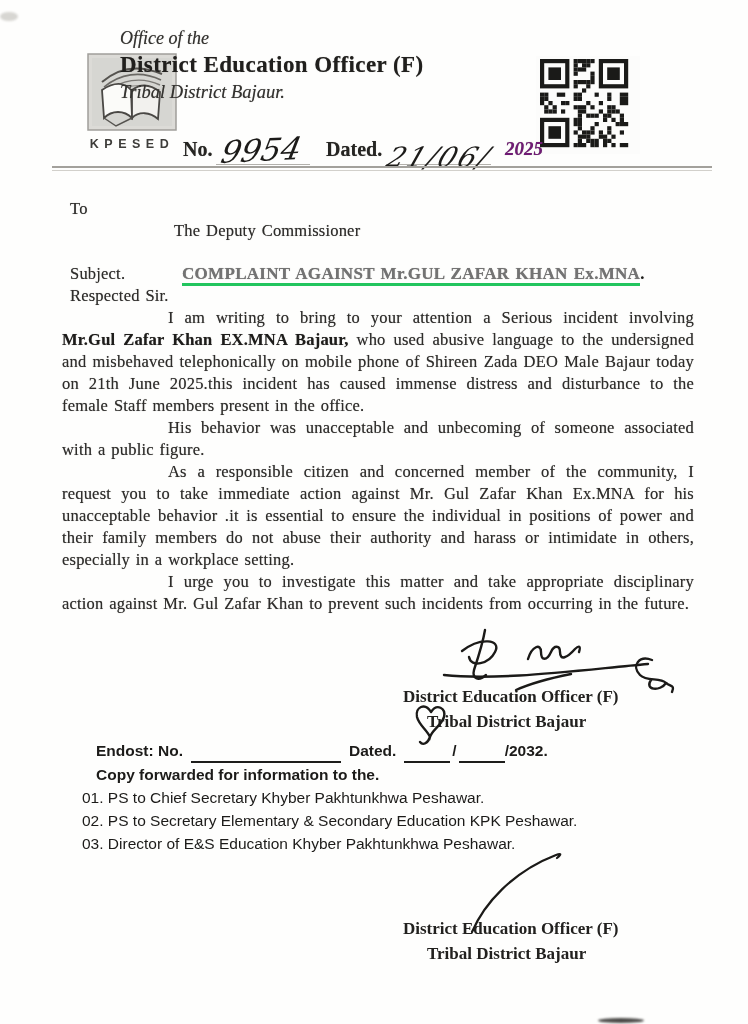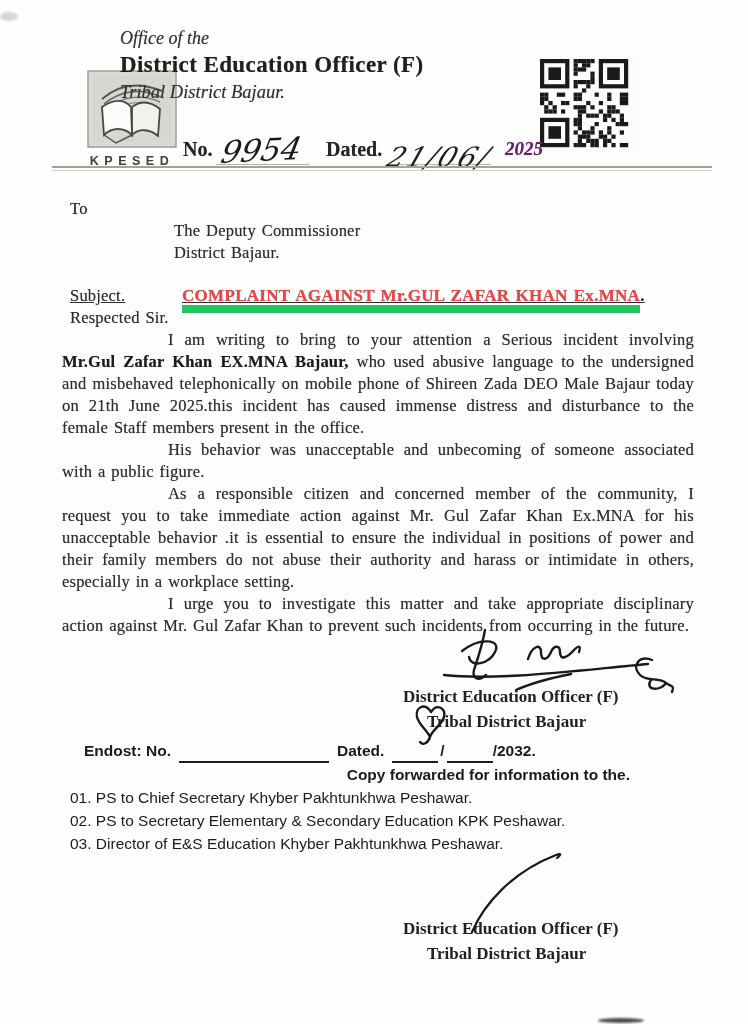--- a/index.html
+++ b/index.html
@@ -10,21 +10,21 @@
     font-family:"Liberation Serif", serif; color:#2e2d2b;
   }
   .soft { text-shadow:0 0 0.7px rgba(70,68,64,0.65); }
 
   
   .header-text { position:absolute; left:120px; top:28px; width:470px; }
   .office-line { font-style:italic; font-size:18px; color:#343330; }
   .page-title  { font-weight:bold; font-size:23px; letter-spacing:0.4px; color:#201f1d; margin-top:3px; }
   .header-subtitle { font-style:italic; font-size:18.5px; color:#343330; margin-top:4px; }
 
-  .logo-wrap { position:absolute; left:66px; top:69px; width:130px; height:102px; }
+  .logo-wrap { position:absolute; left:66px; top:52px; width:130px; height:102px; }
 
   .qr-wrap { position:absolute; left:536px; top:56px; width:104px; height:98px; }
 
   .ref-line { position:absolute; left:183px; top:119px; width:360px; height:46px;
               display:flex; align-items:flex-end; font-size:20px; }
   .ref-label { font-weight:bold; color:#262522; padding-bottom:4px; }
   .blank { display:inline-block; position:relative; border-bottom:1.5px solid #b3b1ac; height:30px; }
   .blank-no   { width:100px; margin-left:4px; }
   .blank-date { width:112px; margin-left:4px; }
   .hw { position:absolute; font-family:"DejaVu Serif", serif; font-style:italic; color:#1c1b19;
@@ -37,48 +37,48 @@
   .header-rule { position:absolute; left:52px; top:166px; width:660px; height:5px;
                  border-top:2.5px solid #a3a19c; border-bottom:1.5px solid #d2d0cb; }
 
   
   .content { position:absolute; left:62px; top:192px; width:632px;
              font-size:16.5px; line-height:22px; letter-spacing:0.2px; word-spacing:1.5px;
              padding-top:6px; }
   .to-label { margin-left:8px; }
   .recipient { margin-left:112px; }
   .gap { height:21px; }
-  .subject-row { display:flex;text-decoration:underline; }
+  .subject-row { display:flex; }
   .subject-label { width:112px; flex:none; margin-left:8px; }
-  .subject-text { font-weight:bold; font-size:17px; color:#ef4444;
-                  border-bottom:8px solid #22c55e; letter-spacing:0.3px; }
+  .subject-text { font-weight:bold; font-size:17px; color:#737373;
+                  border-bottom:3px solid #22c55e; letter-spacing:0.3px; }
   .salutation { margin-left:8px; }
   .para { text-align:justify; text-indent:106px; }
   .closing { }
   .b { font-weight:bold; color:#1d1c1a; }
 
   
   .sig-svg { position:absolute; left:428px; top:624px; }
   .sig-block { position:absolute; font-weight:bold; font-size:17px; color:#22211f; line-height:25px; }
   .sig-block-1 { left:403px; top:684px; }
   .sig-block-2 { left:403px; top:916px; }
   .sig-line2 { margin-left:24px; }
   .heart-svg { position:absolute; left:412px; top:700px; }
   .stroke-svg { position:absolute; left:464px; top:846px; }
 
   
-  .endorse { position:absolute; left:70px; top:740px; width:560px;
+  .endorse { position:absolute; left:82px; top:740px; width:560px;
              font-family:"Liberation Sans", sans-serif; font-size:15.5px; color:#1c1b19;
              line-height:22.5px; }
   .endo-row { font-weight:bold; margin-left:14px; display:flex; align-items:flex-end; }
   .eb { display:inline-block; border-bottom:2px solid #1d1d1b; height:14px; }
   .eb1 { width:150px; margin:0 8px; }
   .eb2 { width:46px; margin:0 2px 0 8px; }
   .eb3 { width:46px; margin:0 0 0 2px; }
-  .copy-line { font-weight:bold; margin-left:14px; margin-top:1px;text-align:right; }
+  .copy-line { font-weight:bold; margin-left:14px; margin-top:1px; }
   .endo-item { margin-top:0.5px; }
 
   
   .smudge-top { position:absolute; left:0; top:12px; width:18px; height:9px;
                 background:#d7d6d2; border-radius:50%; filter:blur(1px); }
   .smudge-bottom { position:absolute; left:598px; top:1018px; width:46px; height:5px;
                    background:#4c4b49; border-radius:50%; filter:blur(1px); }
   svg path, svg rect { vector-effect:none; }
 </style>
 </head>
@@ -248,21 +248,20 @@
       <span class="hw hw-date">21/06/</span>
     </span>
     <span class="ref-year soft">2025</span>
   </div>
 
   <div class="header-rule"></div>
 
   <div class="content soft">
     <div class="to-label">To</div>
     <div class="recipient">The Deputy Commissioner</div>
-    <div class="recipient">District Bajaur.</div>
     <div class="gap"></div>
     <div class="subject-row">
       <span class="subject-label">Subject.</span>
       <span>
         <span class="subject-text">COMPLAINT AGAINST Mr.GUL ZAFAR KHAN Ex.MNA</span><span class="b">.</span>
       </span>
     </div>
     <div class="salutation">Respected Sir.</div>
     <p class="para"><span>I am writing to bring to your attention a Serious incident involving </span><span class="b">Mr.Gul Zafar Khan EX.MNA Bajaur,</span><span> who used abusive language to the undersigned and misbehaved telephonically on mobile phone of Shireen Zada DEO Male Bajaur today on 21th  June 2025.this incident has caused immense distress and disturbance to the female Staff members present in the office.</span></p>
     <p class="para">His behavior was unacceptable and unbecoming of someone associated with a public figure.</p>

